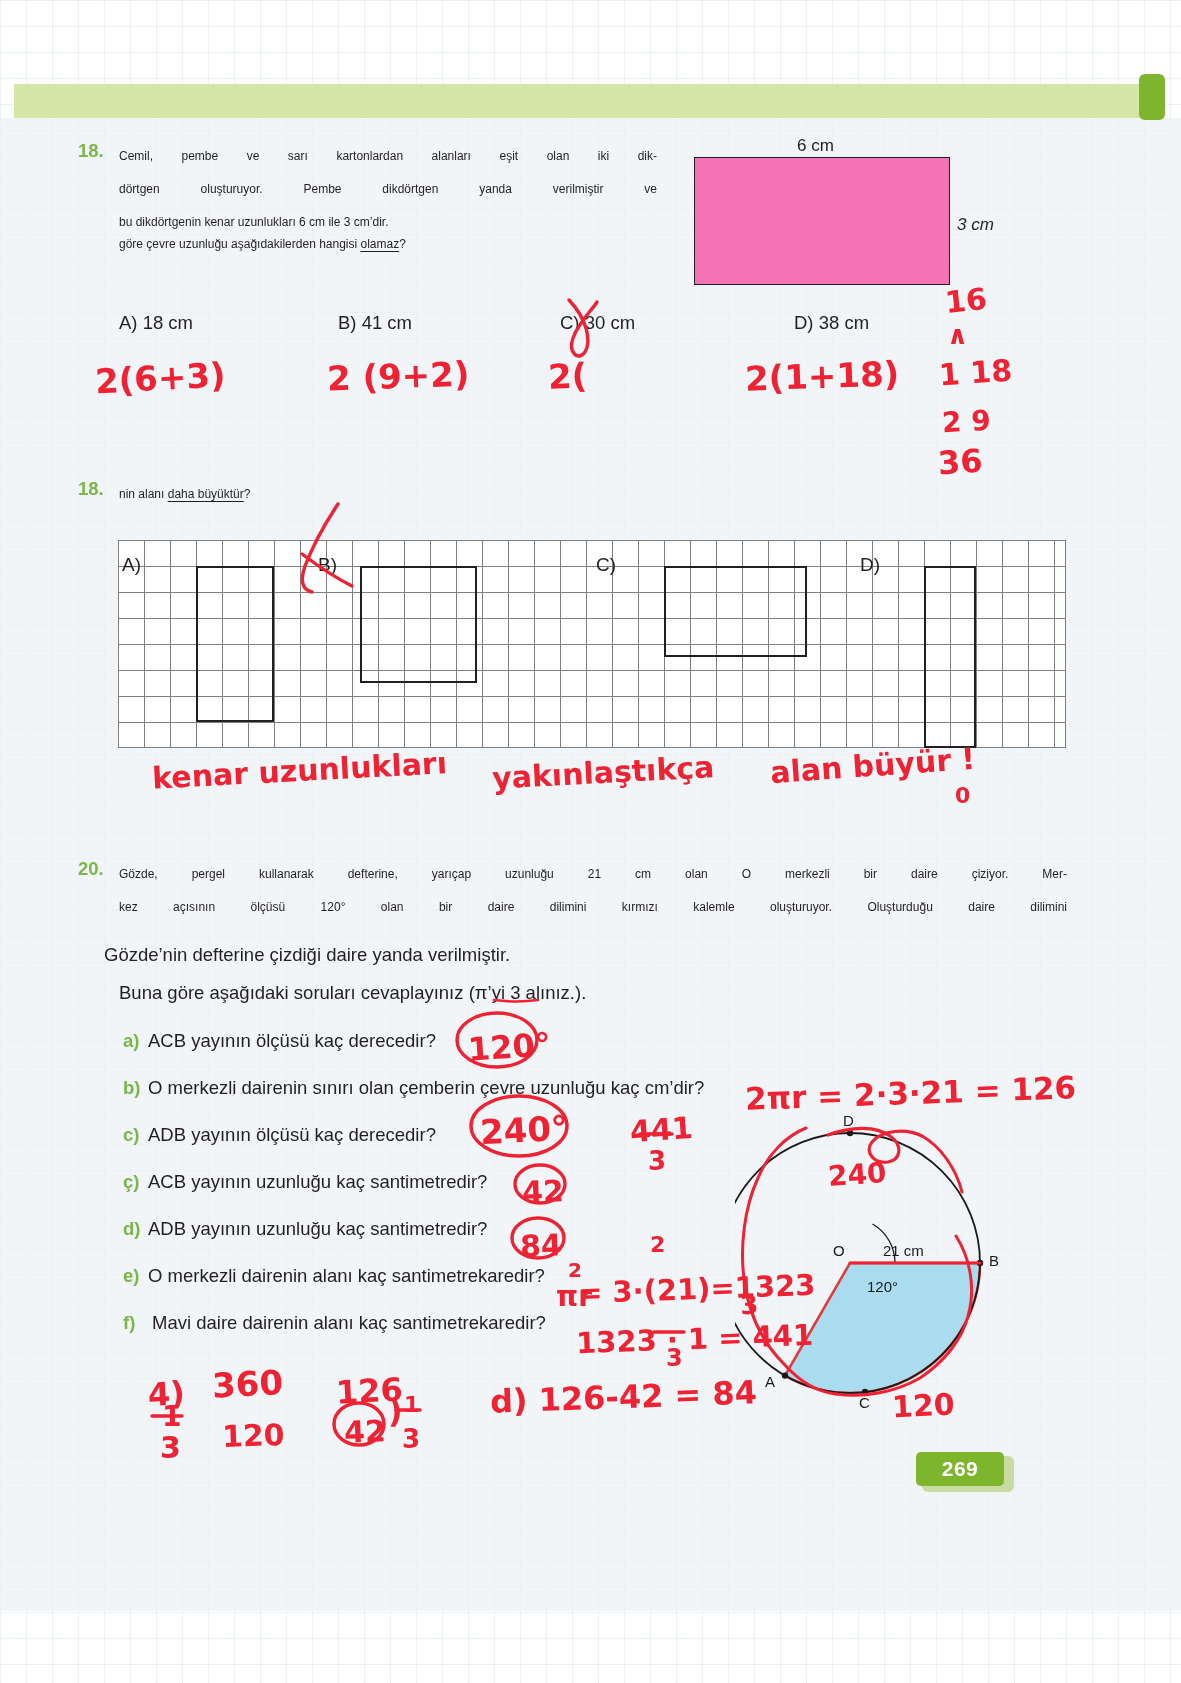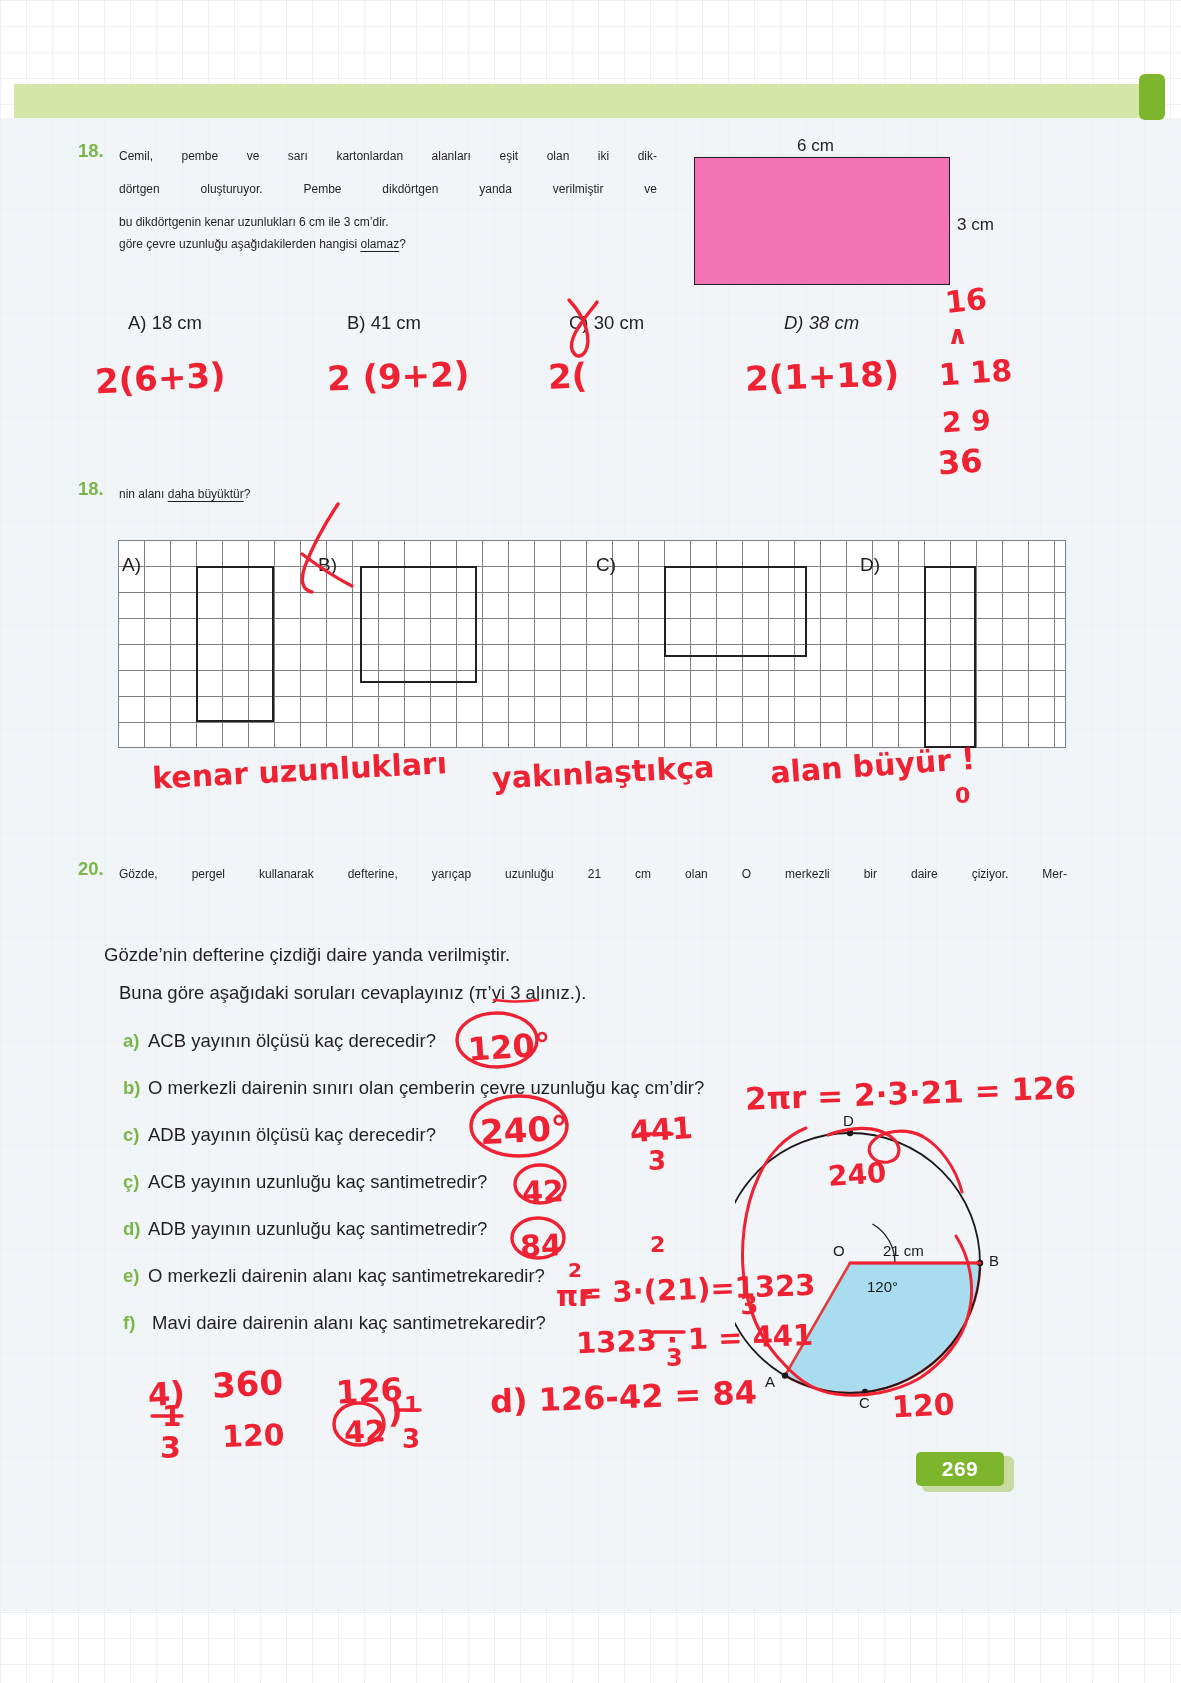--- a/index.html
+++ b/index.html
@@ -59,21 +59,20 @@
     text-align: justify;
   }
   .qline { display: block; }
   .just { text-align: justify; text-align-last: justify; }
   .u { text-decoration: underline; text-underline-offset: 3px; }
 
   .opt {
     position: absolute;
     font-size: 18.5px;
     color: #231f20;
-    margin-left: 9px;
   }
 
   
   #pink-rect {
     position: absolute;
     left: 694px; top: 157px;
     width: 254px; height: 126px;
     background: #f472b6;
     border: 1.6px solid #231f20;
   }
@@ -179,25 +178,25 @@
   <span class="qline">bu dikdörtgenin kenar uzunlukları 6 cm ile 3 cm’dir.</span>
 </div>
 
 <div class="qbody" style="left:119px; top:228px; width:545px;">
   <span class="qline"><span>göre çevre uzunluğu aşağıdakilerden hangisi </span><span class="u">olamaz</span><span>?</span></span>
 </div>
 
 <div class="opt" style="left:119px; top:312px;">A) 18 cm</div>
 <div class="opt" style="left:338px; top:312px;">B) 41 cm</div>
 <div class="opt" style="left:560px; top:312px;">C) 30 cm</div>
-<div class="opt" style="left:775px; top:312px;font-style:italic;">D) 38 cm</div>
+<div class="opt" style="left:794px; top:312px;">D) 38 cm</div>
 
 <div id="pink-rect"></div>
 <div class="dim-label" style="left:797px; top:136px;">6 cm</div>
-<div class="dim-label" style="left:957px; top:215px;">3 cm</div>
+<div class="dim-label" style="left:957px; top:215px;font-style:italic;">3 cm</div>
 
 <div class="qnum" style="left:78px; top:478px;">18.</div>
 
 <div class="qbody" style="left:119px; top:478px; width:948px;">
   <span class="qline"><span>nin alanı </span><span class="u">daha büyüktür</span><span>?</span></span>
 </div>
 
 <div id="grid19">
   <div class="glabel" style="left:4px; top:14px;">A)</div>
   <div class="grect" style="left:78px; top:26px; width:78px; height:156px;"></div>
@@ -209,20 +208,21 @@
   <div class="grect" style="left:546px; top:26px; width:143px; height:91px;"></div>
 
   <div class="glabel" style="left:742px; top:14px;">D)</div>
   <div class="grect" style="left:806px; top:26px; width:52px; height:182px;"></div>
 </div>
 
 <div class="qnum" style="left:78px; top:858px;">20.</div>
 
 <div class="qbody" style="left:119px; top:858px; width:948px;">
   <span class="qline just">Gözde, pergel kullanarak defterine, yarıçap uzunluğu 21 cm olan O merkezli bir daire çiziyor. Mer-</span>
+  <span class="qline just">kez açısının ölçüsü 120° olan bir daire dilimini kırmızı kalemle oluşturuyor. Oluşturduğu daire dilimini</span>
 </div>
 
 <div class="sub-text" style="left:104px; top:944px;">Gözde’nin defterine çizdiği daire yanda verilmiştir.</div>
 <div class="sub-text" style="left:119px; top:982px;">Buna göre aşağıdaki soruları cevaplayınız (π’yi 3 alınız.).</div>
 
 <div class="sub-letter" style="left:123px; top:1030px;">a)</div>
 <div class="sub-text" style="left:148px; top:1030px;">ACB yayının ölçüsü kaç derecedir?</div>
 
 <div class="sub-letter" style="left:123px; top:1077px;">b)</div>
 <div class="sub-text" style="left:148px; top:1077px;">O merkezli dairenin sınırı olan çemberin çevre uzunluğu kaç cm’dir?</div>

